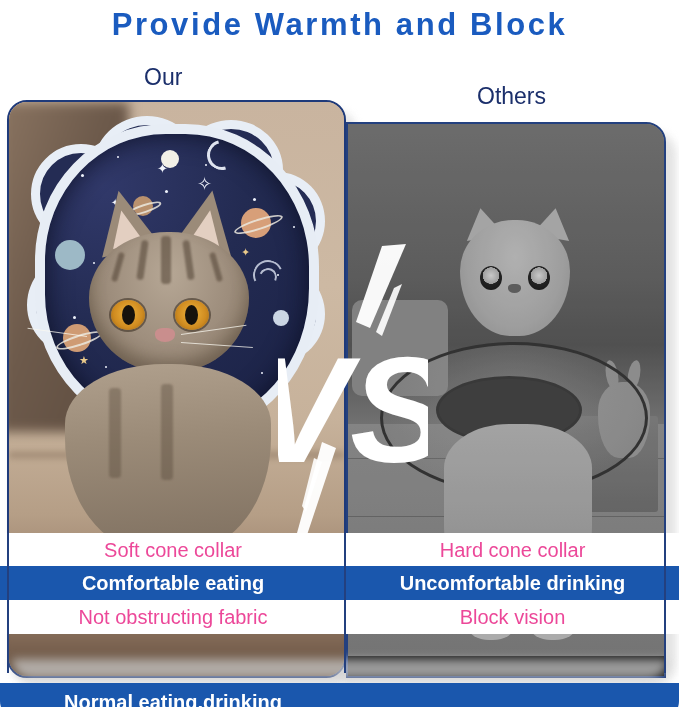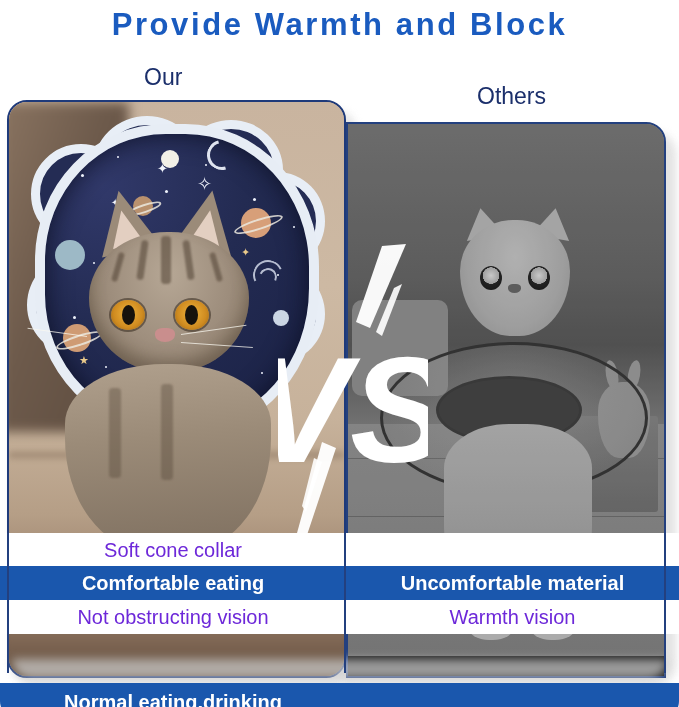--- a/index.html
+++ b/index.html
@@ -356,21 +356,21 @@
     align-items: center;
     justify-content: center;
     font-size: 20px;
     line-height: 22px;
     white-space: nowrap;
   }
   .trow .cell.left  { width: 346px; }
   .trow .cell.right { width: 333px; }
 
   .trow.white { background: #ffffff; }
-  .trow.white .cell { color: #6d28d9; font-weight: normal; }
+  .trow.white .cell { color: #ec4899; font-weight: normal; }
   .trow.blue  { background: #1a57ad; }
   .trow.blue .cell { color: #ffffff; font-weight: bold; }
 
   .trow.r1 { top:  0px; }
   .trow.r2 { top: 33px; }
   .trow.r3 { top: 67px; }
   .trow.r4 { top: 102px; height: 38px; }
 
   
   .trow.r4 { border-bottom-left-radius: 20px; border-bottom-right-radius: 20px; margin-top: 48px; }
@@ -549,30 +549,31 @@
 
       <text x="72" y="218" text-anchor="middle" font-family="Liberation Sans, sans-serif" font-size="150" font-weight="bold" font-style="italic" fill="#ffffff">VS</text>
     </svg>
   </div>
 
   <div class="table">
     <div class="table-shadow"></div>
 
     <div class="trow white r1">
       <div class="cell left">Soft cone collar</div>
+      <div class="cell right">Hard cone collar</div>
     </div>
 
     <div class="trow blue r2">
       <div class="cell left">Comfortable eating</div>
-      <div class="cell right">Uncomfortable material</div>
+      <div class="cell right">Uncomfortable drinking</div>
     </div>
 
     <div class="trow white r3">
-      <div class="cell left">Not obstructing vision</div>
-      <div class="cell right">Warmth vision</div>
+      <div class="cell left">Not obstructing fabric</div>
+      <div class="cell right">Block vision</div>
     </div>
 
     <div class="trow blue r4">
       <div class="cell left">Normal eating,drinking</div>
     </div>
 
     <div class="table-edge l"></div>
     <div class="table-edge m"></div>
     <div class="table-edge r"></div>
   </div>

